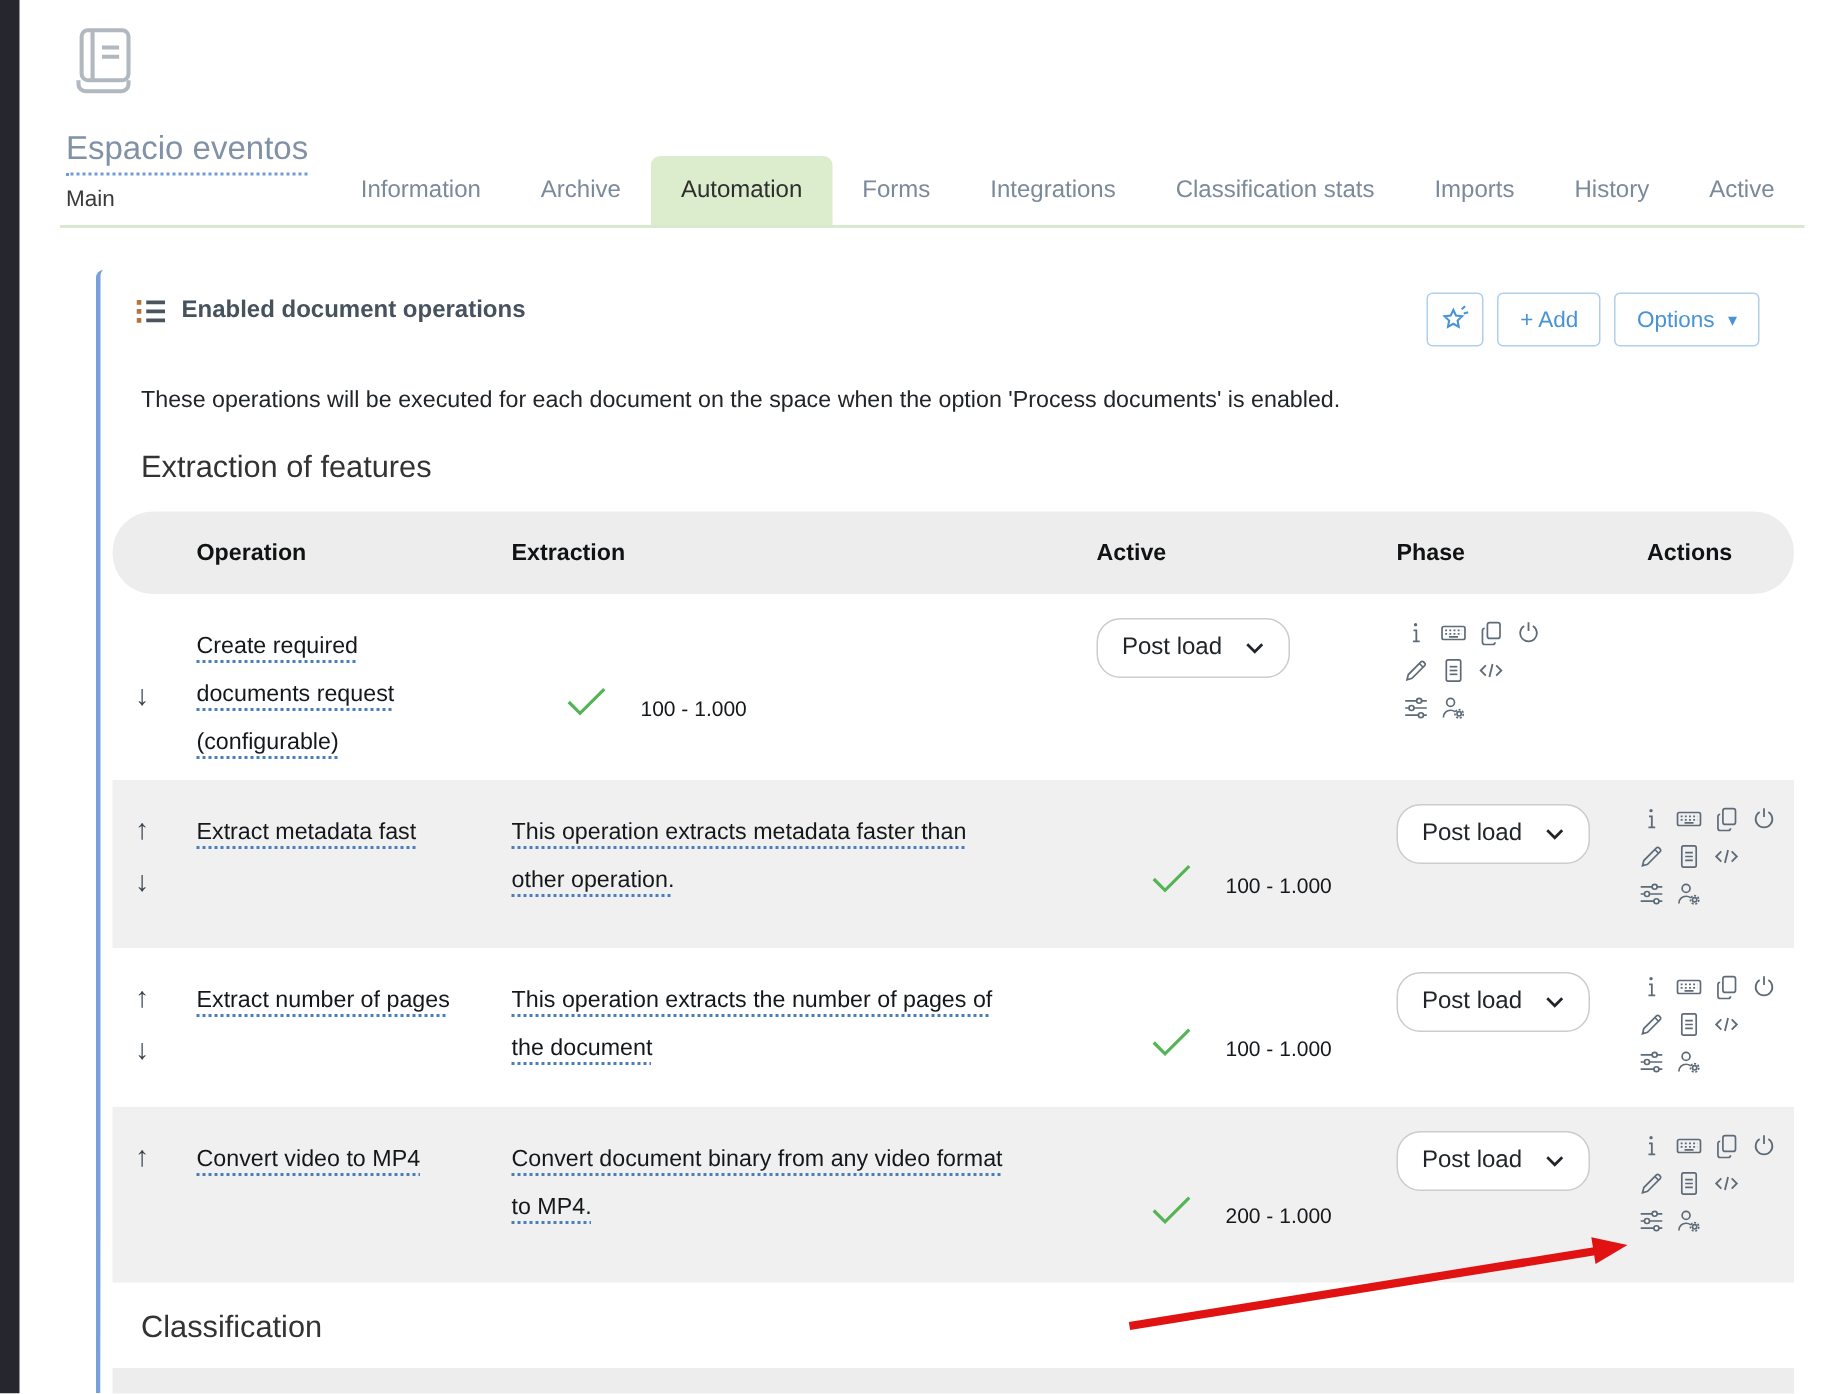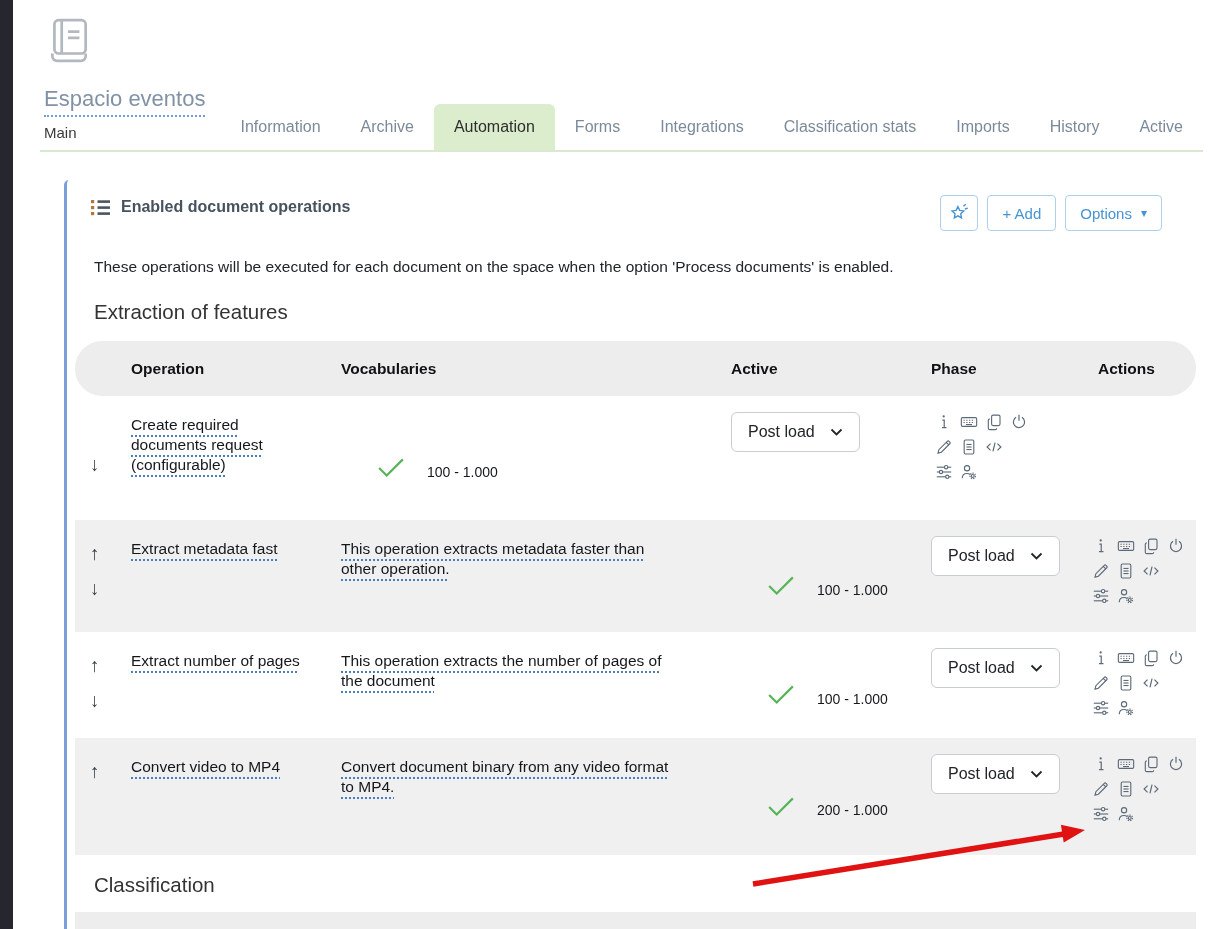--- a/index.html
+++ b/index.html
@@ -21,21 +21,21 @@
   .tabs { position:absolute; left:40px; top:104px; width:1163px; display:flex; align-items:flex-end;
     border-bottom:2px solid #d9e9cf;justify-content:flex-end; }
   .tab { padding:14px 20px; font-size:16px; color:#7b8a9a; cursor:pointer; white-space:nowrap; }
   .tab.active { background:#dcedcd; border-radius:6px 6px 0 0; color:#2e2e2e; }
 
   
   .panel { position:absolute; left:64px; top:180px; width:1131px; height:749px;
     border-left:3px solid #7aa0dc; border-radius:5px 0 0 0; background:#fff; }
   .panel-head { display:flex; align-items:center; gap:10px; padding:18px 0 0 24px; }
   .panel-title { font-size:16px; font-weight:bold; color:#46525e; }
-  .panel-actions { position:absolute; right:33px; top:15px; display:flex; gap:9px; }
+  .panel-actions { position:absolute; right:22px; top:15px; display:flex; gap:9px; }
   .btn { display:inline-flex; align-items:center; gap:7px; height:36px; padding:0 14px;
     background:#fff; border:1px solid #aed0eb; border-radius:4px; color:#4793d3;
     font-size:15px; font-family:inherit; cursor:pointer; }
   .btn.icon-only { width:38px; justify-content:center; padding:0; }
   .caret { font-size:12px; margin-left:2px; }
 
   .panel-desc { position:absolute; left:27px; top:78px; font-size:15.5px; color:#212529; }
   .section-h { position:absolute; left:27px; top:120px; font-size:20.5px; color:#333; }
 
   
@@ -45,29 +45,29 @@
     font-size:15.5px; color:#101214;border-radius:27px; }
   .thead .hcell { padding:0; }
   .thead .hcell.last { padding-left:10px; }
   .brow:nth-child(2) { min-height:124px; }
   .brow:nth-child(3) { min-height:112px; background:#f0f0f1; }
   .brow:nth-child(4) { min-height:106px; }
   .brow:nth-child(5) { min-height:117px; background:#f0f0f1; }
   .c-move { padding:22px 0 0 15px; display:flex; flex-direction:column; gap:12px;
     font-size:19px; color:#39414b; }
   .arrow { min-height:23px; line-height:23px; cursor:pointer; }
-  .c-op, .c-desc { padding-top:19px; font-size:15.5px; line-height:20px; color:#15181b; }
+  .c-op, .c-desc { padding-top:19px; font-size:15.5px; line-height:32px; color:#15181b; }
   .c-op { padding-right:28px; }
   .c-desc { padding-right:56px; }
   .dotted { color:#15181b; text-decoration:underline dotted #4a7ebb; text-underline-offset:5px;
     text-decoration-thickness:1.5px; cursor:pointer; }
   .c-active { padding-top:20px; padding-left:36px; display:flex; align-items:center; gap:22px; }
   .range { font-size:14px; color:#15181b; margin-top:7px; }
   .phase-btn { margin-top:16px; display:inline-flex; align-items:center; gap:15px;
-    background:#fff; border:1px solid #c9ccd0; border-radius:6px; padding:10px 16px;
+    background:#fff; border:1px solid #c9ccd0; border-radius:16px; padding:10px 16px;
     font-size:16px; color:#212529; font-family:inherit; cursor:pointer; }
   .c-actions { padding-top:17px; padding-left:4px; color:#5d6a77; }
   .icon-line { display:flex; gap:7px; margin-bottom:7px; }
   .aicon { display:inline-flex; cursor:pointer; }
   .aicon svg { display:block; }
 
   .footer-h { position:absolute; left:27px; top:693px; font-size:20.5px; color:#333; }
   .next-thead { position:absolute; left:8px; top:732px; width:1121px; height:40px; background:#ededed; }
 
   .red-arrow { position:absolute; left:748px; top:824px; z-index:5; pointer-events:none; }
@@ -214,21 +214,21 @@
     </button>
   </div>
 
   <div class="panel-desc">These operations will be executed for each document on the space when the option 'Process documents' is enabled.</div>
   <div class="section-h">Extraction of features</div>
 
   <div class="optable">
     <div class="trow thead">
       <div class="hcell"></div>
       <div class="hcell">Operation</div>
-      <div class="hcell">Vocabularies</div>
+      <div class="hcell">Extraction</div>
       <div class="hcell">Active</div>
       <div class="hcell">Phase</div>
       <div class="hcell last">Actions</div>
     </div>
 
     <div class="trow brow">
       <div class="c-move">
         <span class="arrow"></span>
         <span class="arrow">↓</span>
       </div>

